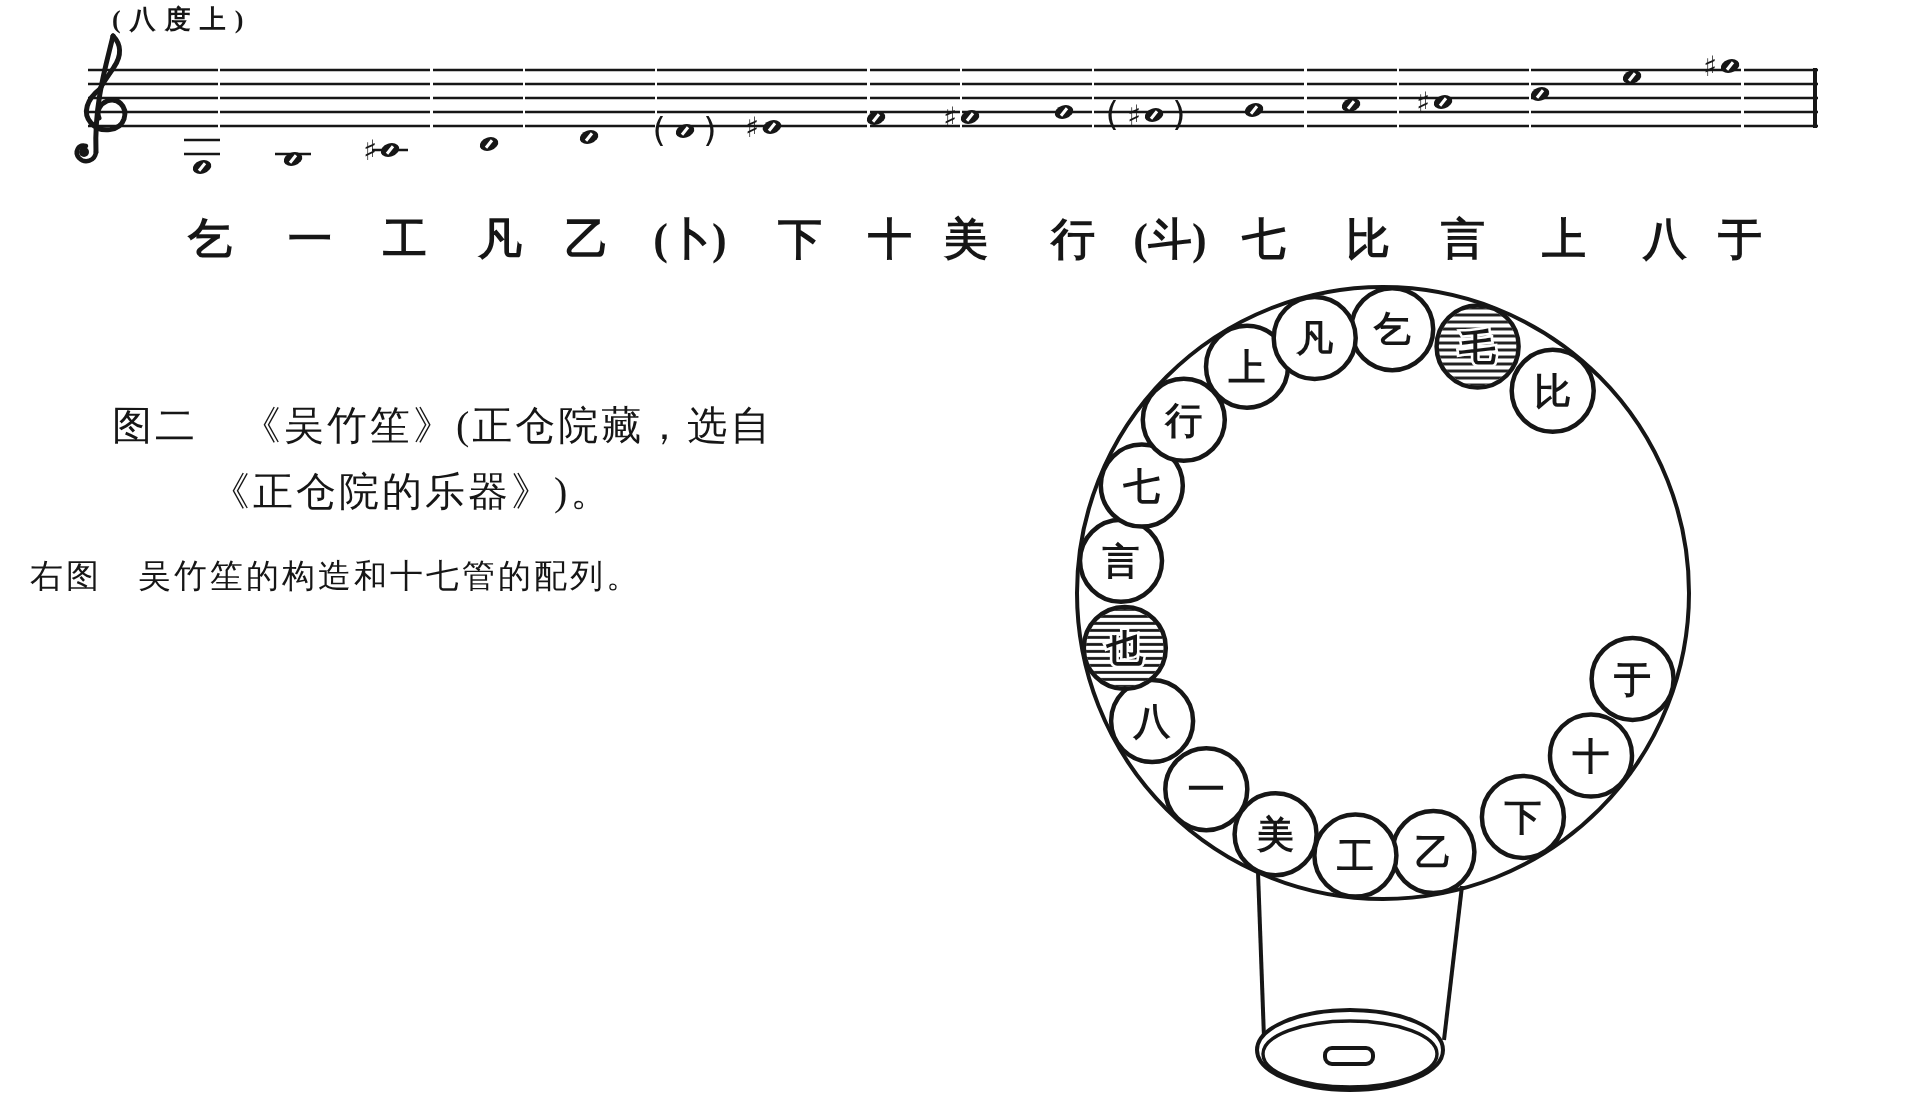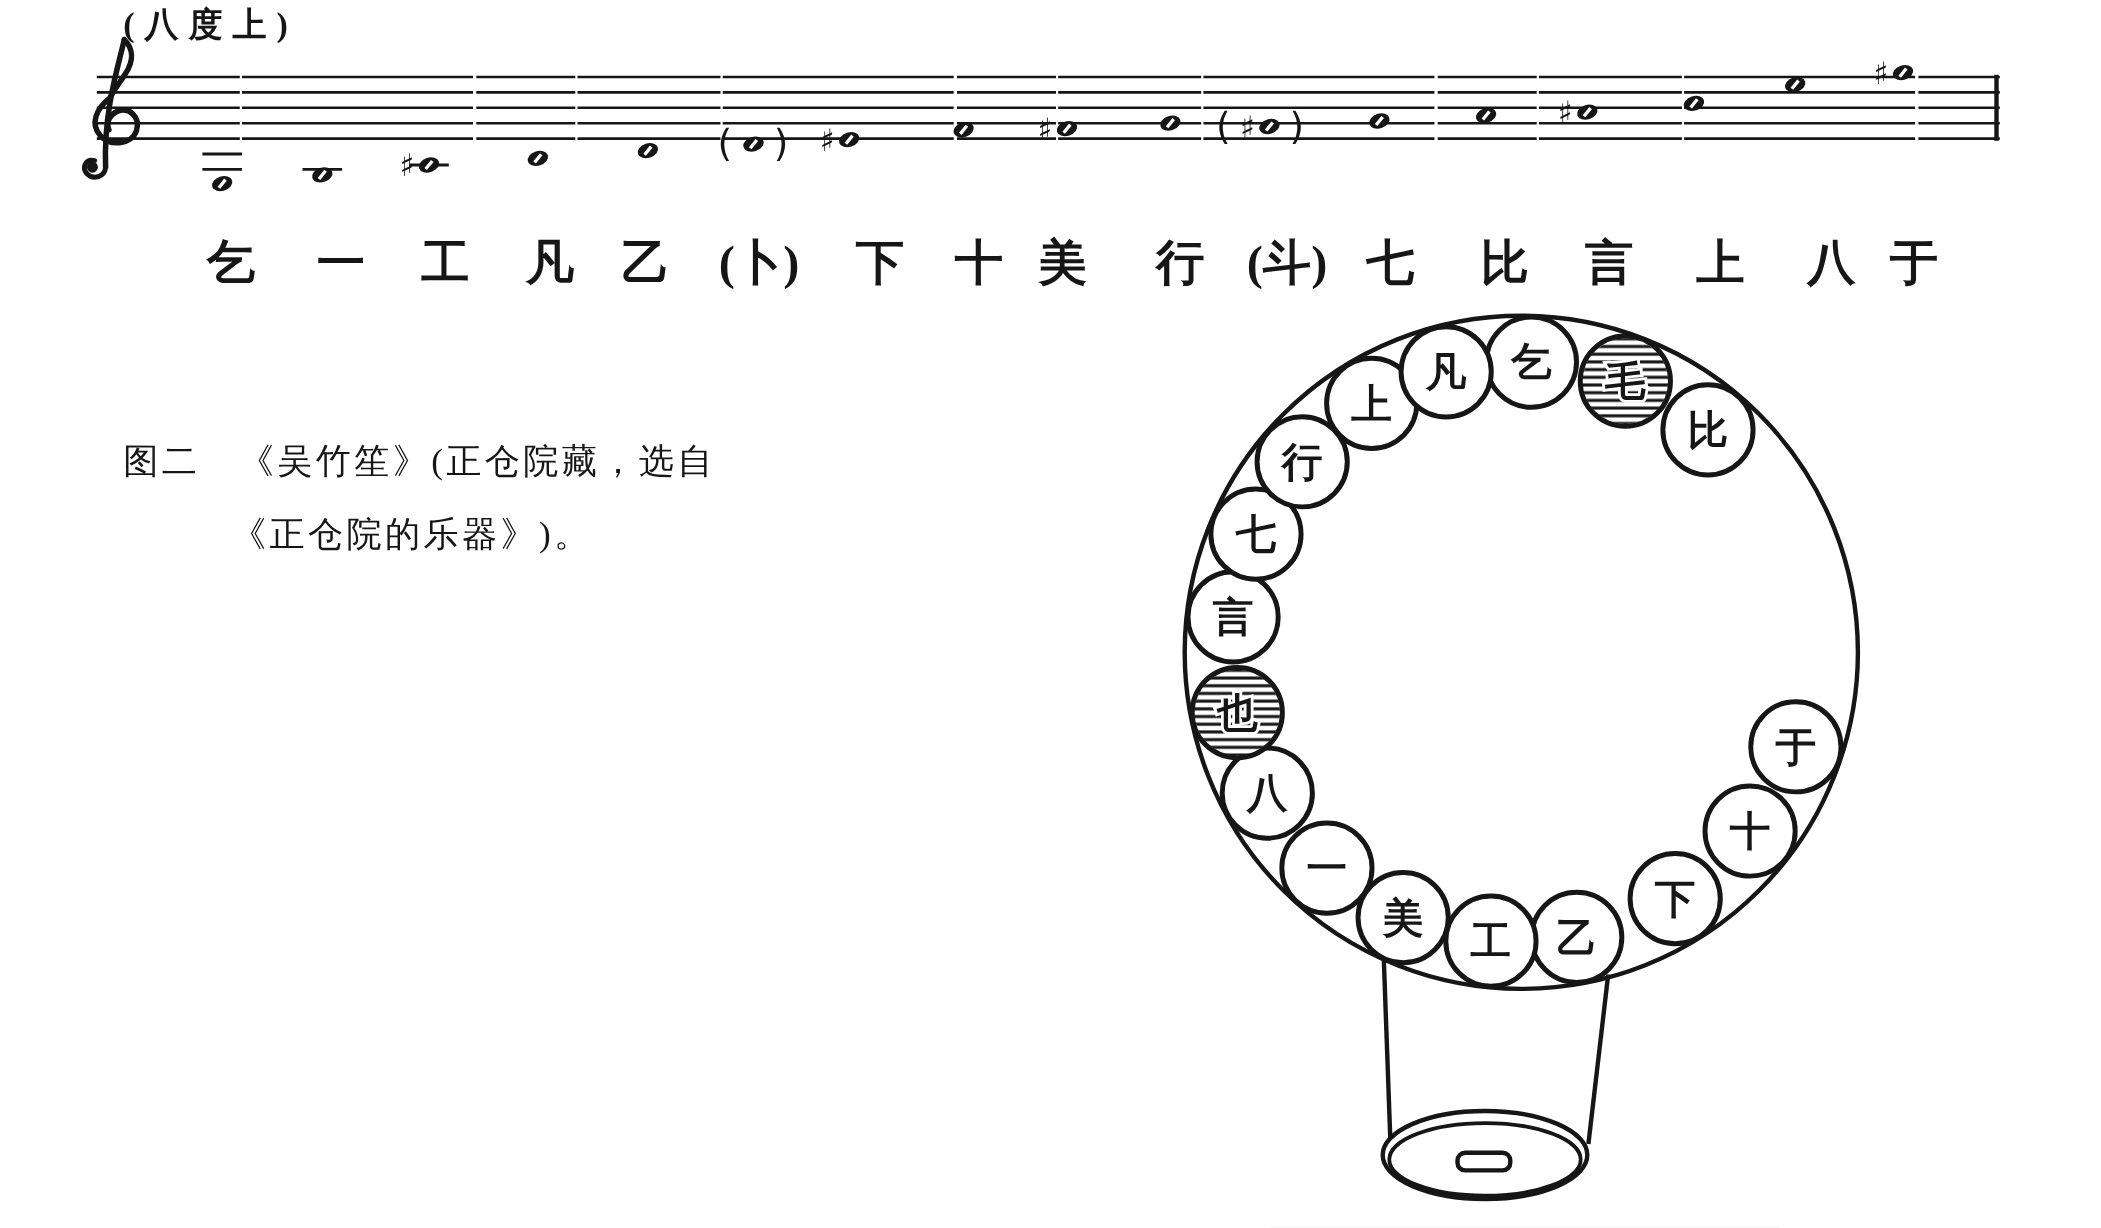--- a/index.html
+++ b/index.html
@@ -6,33 +6,33 @@
   .page{
     position:relative;
     width:1910px;height:1116px;
     background:#ffffff;
     overflow:hidden;
     font-family:"Liberation Serif", serif;
     color:#161616;
   }
   .octave-label{
     position:absolute;left:112px;top:2px;
-    font-size:31px;font-weight:700;letter-spacing:9px;
+    font-size:26px;font-weight:700;letter-spacing:9px;
     white-space:nowrap;
   }
   #score-svg{position:absolute;left:0;top:0;}
   #name-row{position:absolute;left:0;top:210px;width:1910px;height:56px;}
   #name-row .pipe-name{
     position:absolute;top:0;transform:translateX(-50%);
     font-size:44px;font-weight:600;white-space:nowrap;
     font-family:"Liberation Serif", serif;
   }
   .caption{
     position:absolute;
-    font-size:32px;font-weight:500;letter-spacing:3px;white-space:nowrap;
+    font-size:40px;font-weight:500;letter-spacing:3px;white-space:nowrap;
     font-family:"Liberation Serif", serif;
   }
   #caption-line1{left:112px;top:398px;}
   #caption-line2{left:210px;top:464px;}
   #caption-line3{left:30px;top:554px;font-size:33px;}
   #diagram-svg{position:absolute;left:0;top:0;}
 </style>
 </head>
 <body>
 
@@ -191,20 +191,21 @@
       <span class="pipe-name" style="left: 1264px;">七</span>
       <span class="pipe-name" style="left: 1368px;">比</span>
       <span class="pipe-name" style="left: 1463px;">言</span>
       <span class="pipe-name" style="left: 1564px;">上</span>
       <span class="pipe-name" style="left: 1665px;">八</span>
       <span class="pipe-name" style="left: 1740px;">于</span>
     </div>
 
   <div class="caption" id="caption-line1">图二　《吴竹笙》(正仓院藏，选自</div>
   <div class="caption" id="caption-line2">《正仓院的乐器》)。</div>
+  <div class="caption" id="caption-line3">右图　吴竹笙的构造和十七管的配列。</div>
 
   <svg id="diagram-svg" width="1910" height="1116" viewBox="0 0 1910 1116">
     <defs>
       <pattern id="hatch" width="9" height="7" patternUnits="userSpaceOnUse">
         <line x1="0" y1="3.5" x2="9" y2="3.5" stroke="#161616" stroke-width="2.8"></line>
       </pattern>
     </defs>
     <circle id="body-circle" cx="1383" cy="593" r="306" fill="none" stroke="#161616" stroke-width="4"></circle>
     <g id="mouthpiece" fill="none" stroke="#161616" stroke-width="4">
         <line x1="1258" y1="872" x2="1264" y2="1038"></line>

